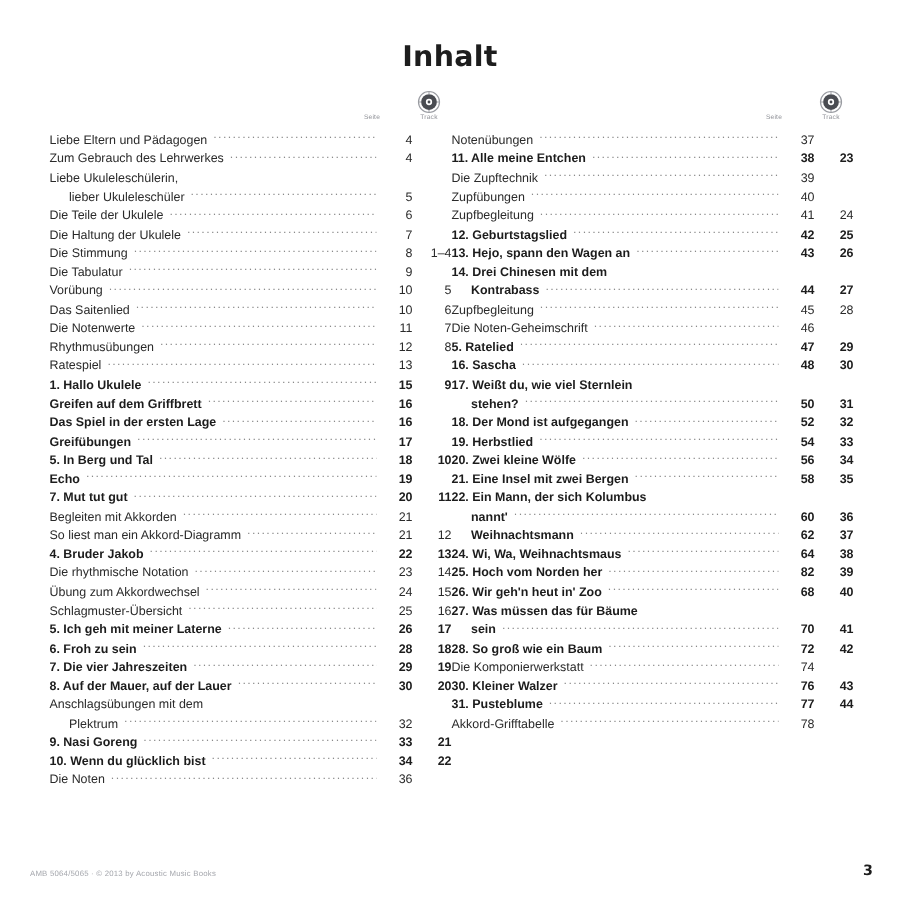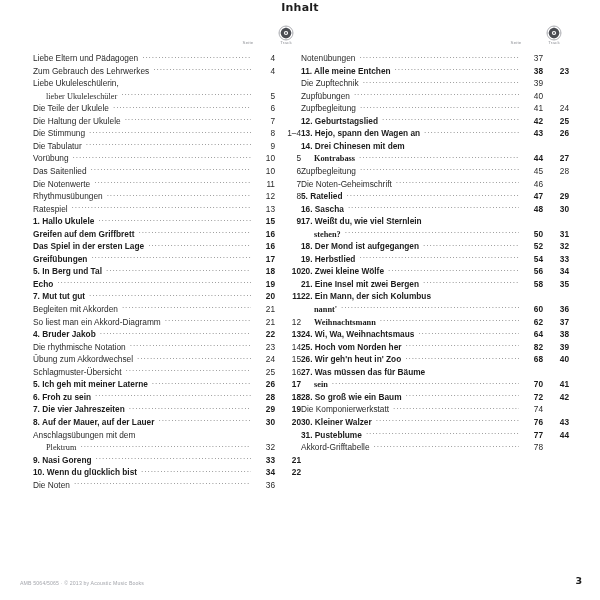--- a/index.html
+++ b/index.html
@@ -21,25 +21,25 @@
     height: 600px;
     box-sizing: border-box;
     padding: 0;
   }
 
   
   .page-title {
     text-align: center;
     font-family: "DejaVu Sans", sans-serif;
     font-weight: bold;
-    font-size: 11px;
+    font-size: 19px;
     letter-spacing: 0.2px;
     color: #1d1d1d;
     margin: 0;
-    padding-top: 2px;
+    padding-top: 28px;
     line-height: 1.1;
   }
 
   
   .columns {
     display: flex;
     flex-direction: row;
     justify-content: center;
     padding: 0 18px 0 20px;
     margin-top: 12px;
@@ -126,21 +126,20 @@
   .entry.bold .etitle,
   .entry.bold .page-no,
   .entry.bold .track-no {
     font-weight: bold;
     color: #1c1c1c;
   }
 
   
   .entry.indent .etitle {
     padding-left: 13px;
-    font-family: Liberation Serif, serif;
   }
 
   
   .entry.nodots .dots::after {
     content: "";
   }
 
   
   .blank-line {
     display: inline-block;

